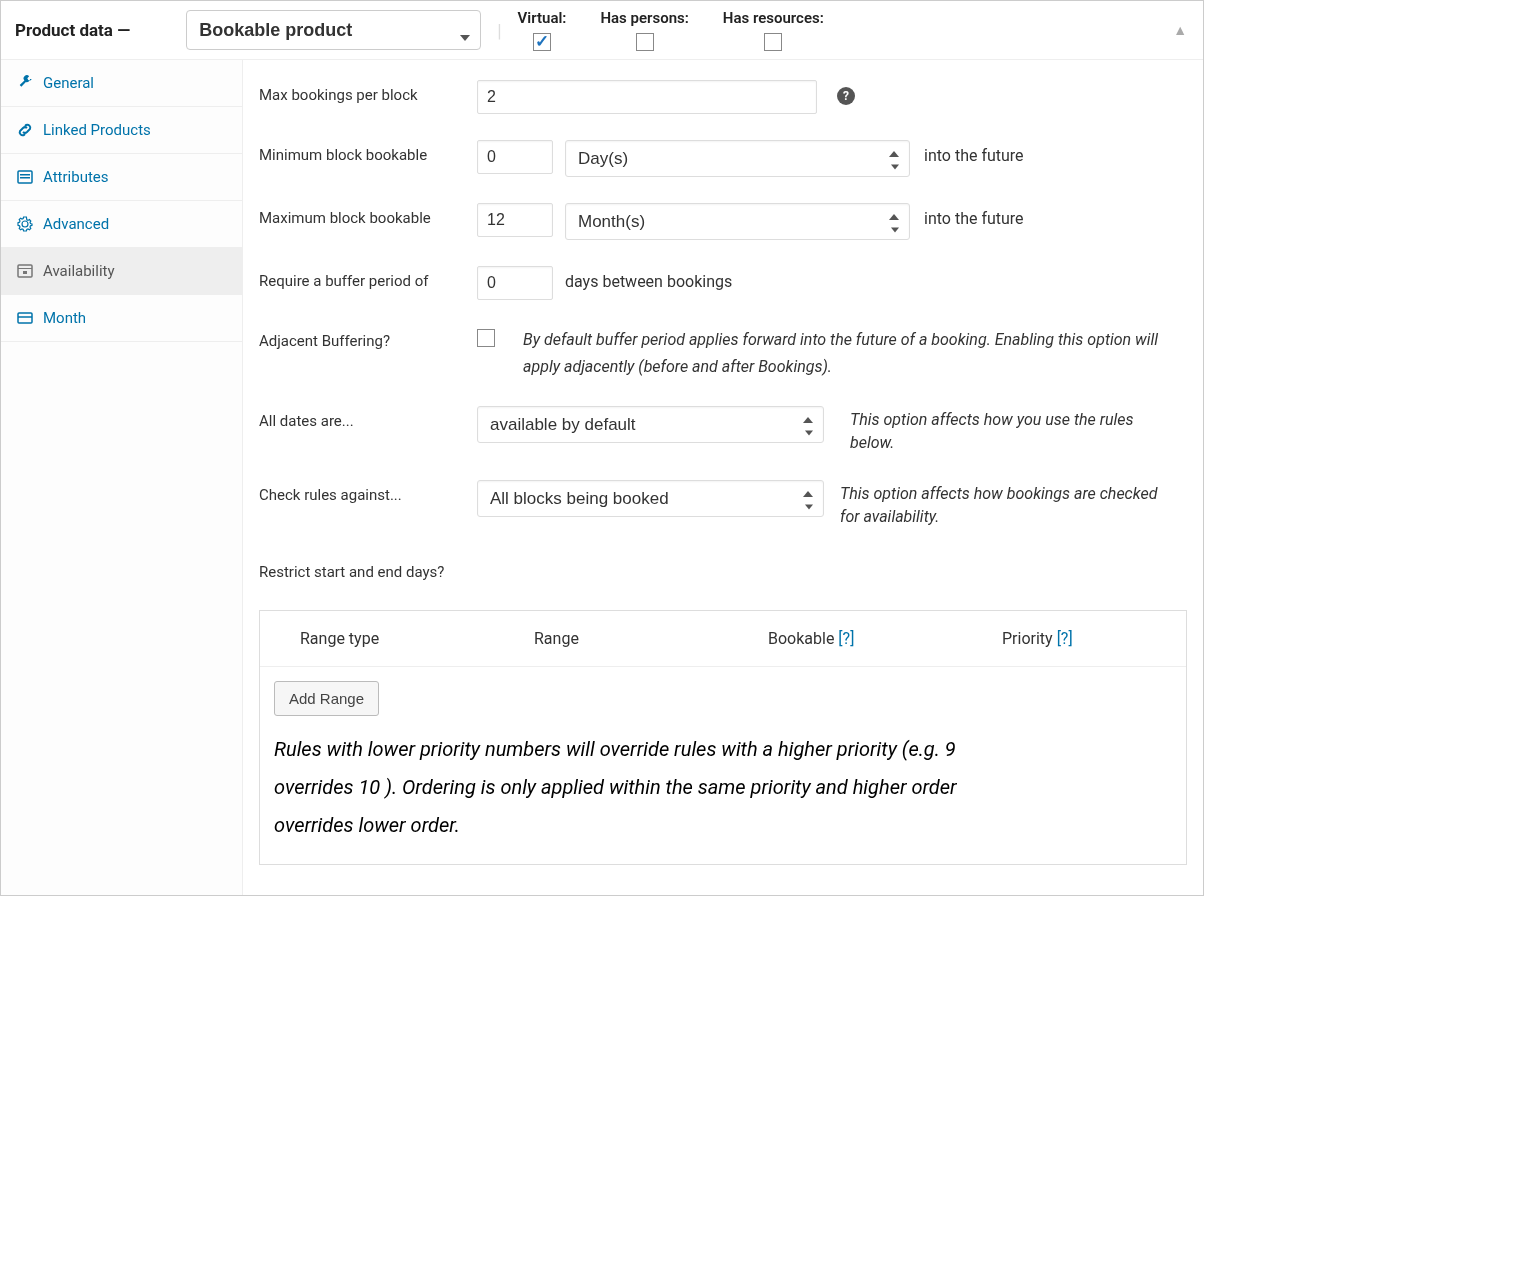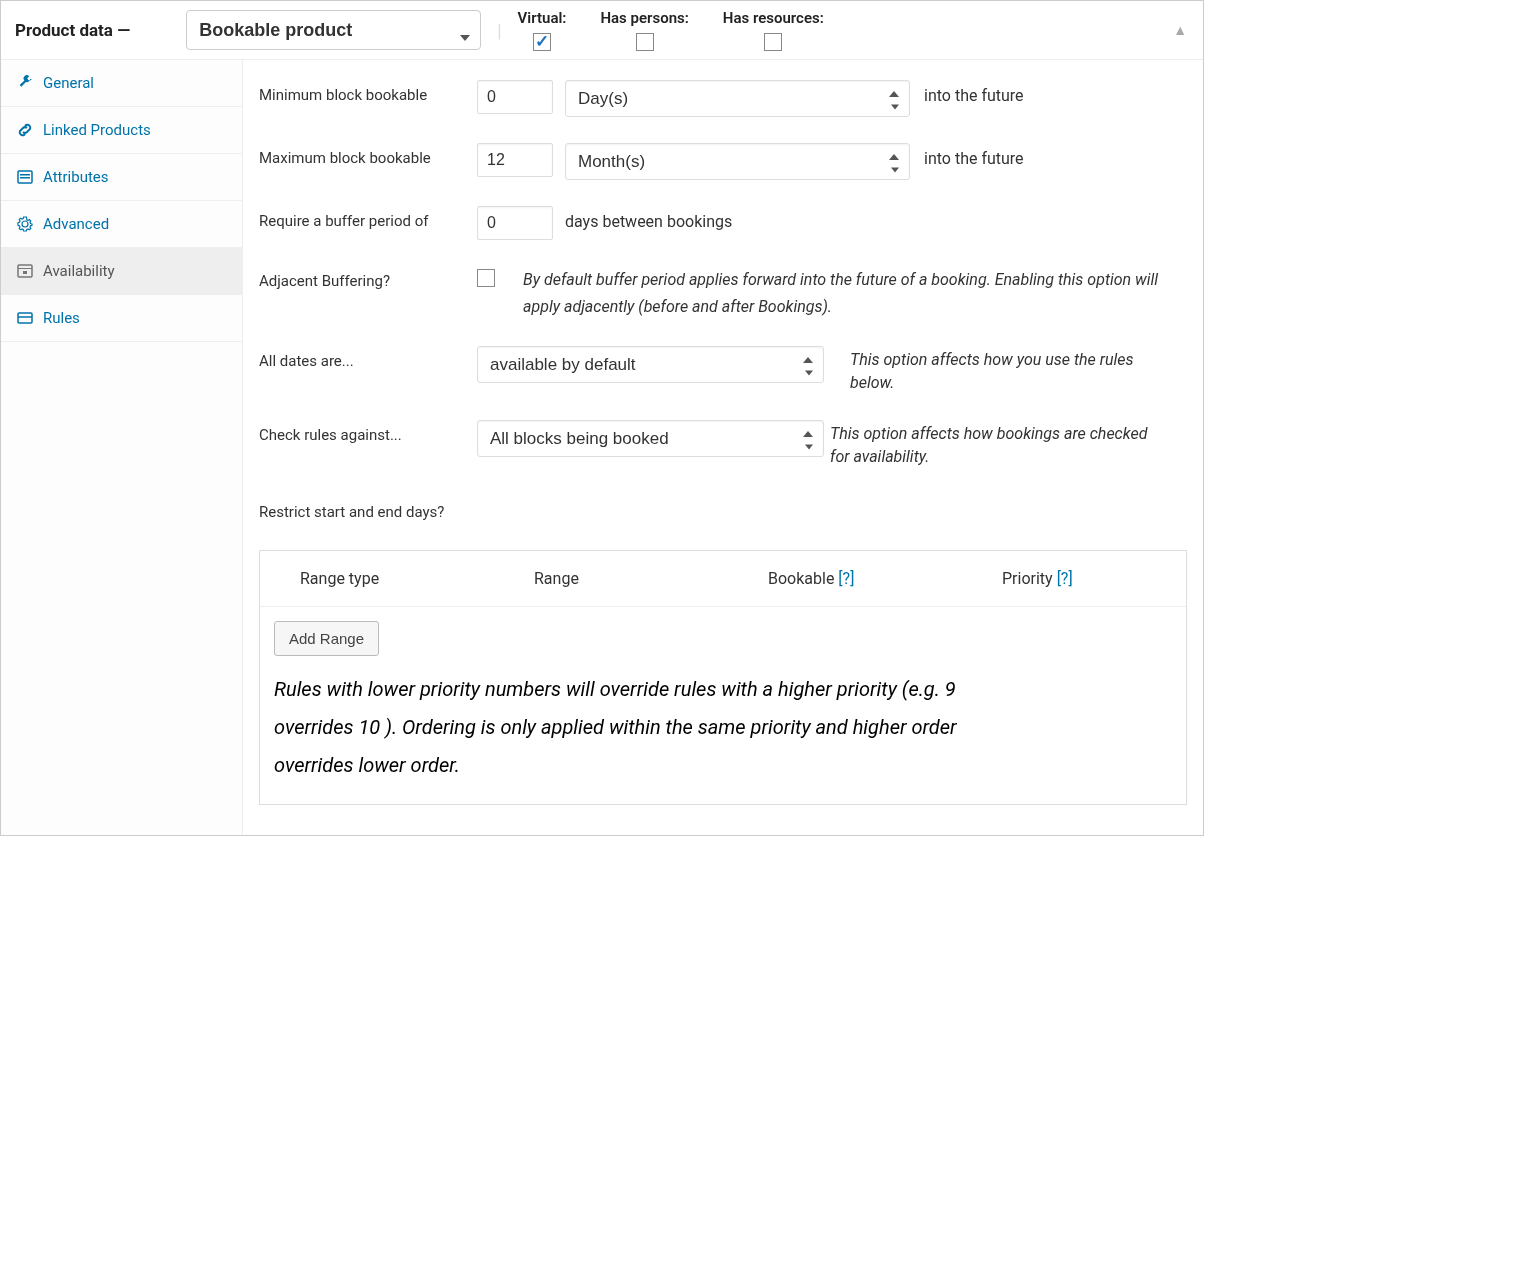--- a/index.html
+++ b/index.html
@@ -181,26 +181,31 @@
         </span>
         <span>Availability</span>
       </div>
       <div class="sidebar-item link">
         <span class="sidebar-icon">
           <svg viewBox="0 0 16 16" width="16" height="16" fill="none" stroke="#0073aa" stroke-width="1.5">
                 <rect x="1" y="3" width="14" height="10" rx="1"></rect>
                 <line x1="1" y1="7" x2="15" y2="7"></line>
               </svg>
         </span>
-        <span>Rules</span>
+        <span>Month</span>
       </div>
     </div>
 
     <div class="content">
 
+      <div class="form-row">
+        <div class="row-label">Max bookings per block</div>
+        <input class="txt wide" value="2" style="">
+        <span class="help-dot">?</span>
+      </div>
 
       <div class="form-row">
         <div class="row-label">Minimum block bookable</div>
         <input class="txt num" value="0" style="">
         <span class="select-wrap small up-down" style="margin-left:6px">
           <select class="sel" style="min-width:345px">
             <option>Day(s)</option>
           </select>
         </span>
         <span class="hint-right" style="margin-left:8px">into the future</span>
@@ -241,21 +246,21 @@
         <span class="hint-italic" style="margin-left:20px">This option affects how you use the rules below.</span>
       </div>
 
       <div class="form-row">
         <div class="row-label">Check rules against...</div>
         <span class="select-wrap small up-down">
           <select class="sel" style="min-width:347px">
             <option>All blocks being booked</option>
           </select>
         </span>
-        <span class="hint-italic" style="">This option affects how bookings are checked for availability.</span>
+        <span class="hint-italic" style="margin-left:10px">This option affects how bookings are checked for availability.</span>
       </div>
 
       <div class="form-row">
         <div class="row-label" style="line-height:1.6">Restrict start and end days?</div>
       </div>
 
       <div class="rules-box">
         <div class="rules-head">
           <div>Range type</div>
           <div>Range</div>

